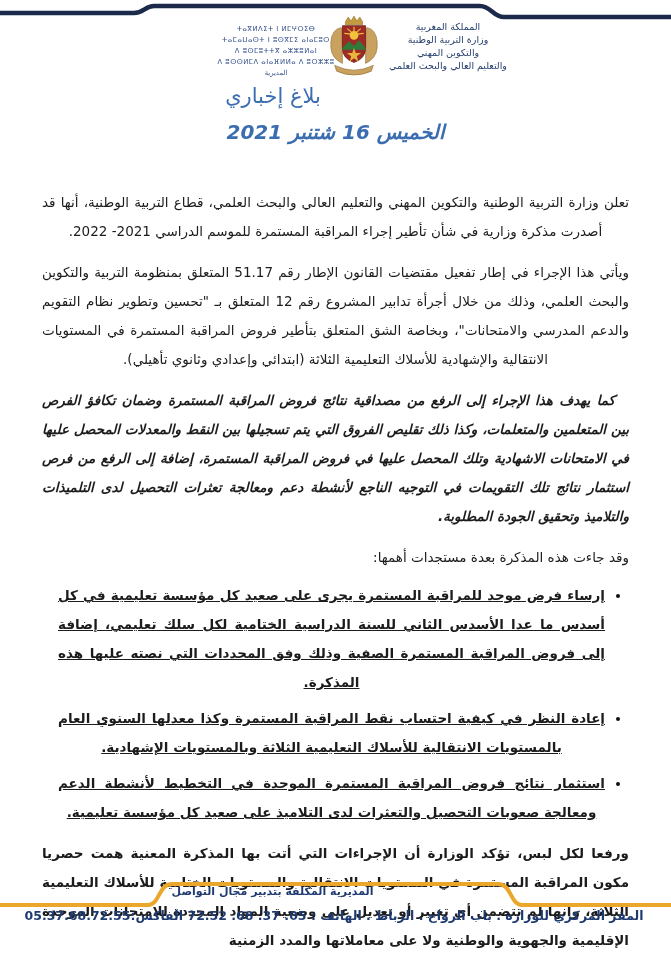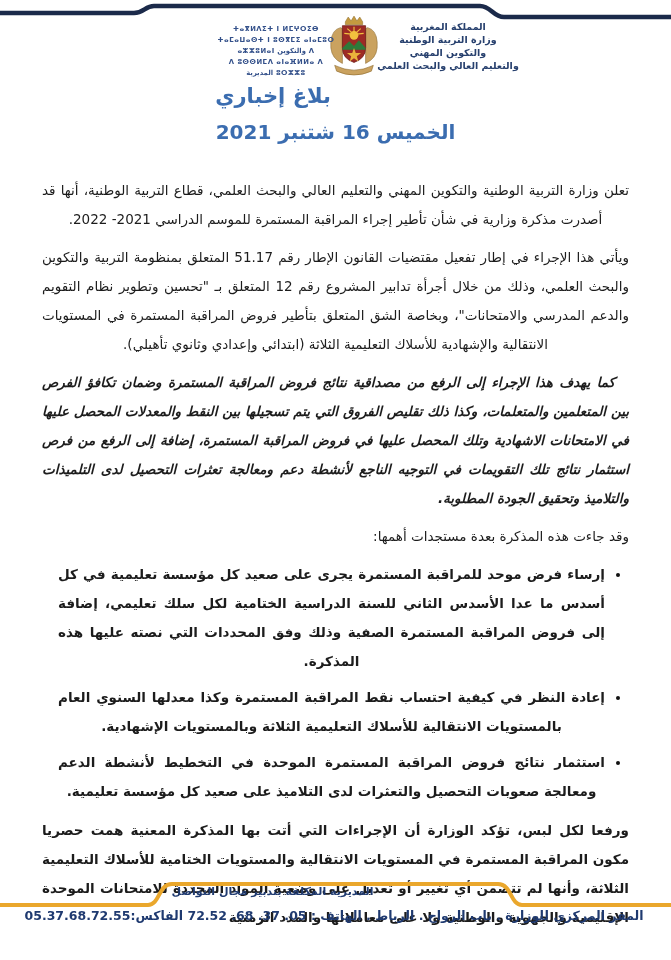--- a/index.html
+++ b/index.html
@@ -10,51 +10,51 @@
     overflow:hidden;
     font-family:"DejaVu Sans", sans-serif;
     direction:rtl;
   }
   
   .top-border{position:absolute;top:0;left:0;width:671px;height:26px;}
   
   .header{position:absolute;top:16px;left:0;width:671px;height:66px;}
   .ministry-ar{
     position:absolute;top:4px;right:148px;width:150px;
-    text-align:center;color:#27406e;font-size:9.5px;font-weight:700;
+    text-align:center;color:#27406e;font-size:9.5px;font-weight:400;
     line-height:13px;
   }
   .emblem{position:absolute;top:-2px;right:288px;width:58px;height:64px;}
   .ministry-tif{
     position:absolute;top:8px;right:330px;width:130px;
-    text-align:center;color:#33508a;font-size:6.8px;font-weight:700;
+    text-align:center;color:#33508a;font-size:6.8px;font-weight:400;
     line-height:11px;letter-spacing:0.5px;
   }
   
   .kicker{
     position:absolute;top:84px;left:0;width:546px;
-    text-align:center;color:#3b6db0;font-size:21px;font-weight:700;
+    text-align:center;color:#3b6db0;font-size:21px;font-weight:400;
   }
   .date{
     position:absolute;top:120px;left:0;width:671px;
-    text-align:center;color:#3b6db0;font-size:20px;font-weight:700;
+    text-align:center;color:#3b6db0;font-size:20px;font-weight:700;font-style:italic;
   }
   
   .body{
     position:absolute;top:176px;right:42px;width:587px;
     color:#1c1c1c;font-size:13.5px;line-height:29px;
   }
-  .body p{margin:0 0 9px 0;}
+  .body p{margin:12px 0 9px 0;}
   .p-just{text-align:justify;text-align-last:center;}
   .p-just-right{text-align:justify;text-align-last:right;}
   .p-right{}
   .bold{font-weight:700;}
   .indent{text-indent:14px;font-style:italic;}
   ul.bullets{
-    margin:4px 0 10px 16px;padding:0 24px 0 0;list-style:disc;
+    margin:4px 0 10px 16px;padding:0 24px 0 0;list-style:disc;text-decoration:underline;
   }
   ul.bullets li{
     margin:0 0 7px 0;font-weight:700;
     text-align:justify;text-align-last:center;
   }
   ul.bullets li::marker{color:#111;font-size:13px;}
   
   .footer-divider{position:absolute;top:876px;left:0;width:671px;height:34px;}
   .footer-dept{
     position:absolute;top:885px;left:0;width:545px;
@@ -104,21 +104,21 @@
       <path d="M18 34 l7 -7 5 5 5 -6 7 8 v2 h-24 z" fill="#2f7a3a"></path>
 
       <path d="M30 34 l1.8 5.2 5.5 0 -4.4 3.4 1.6 5.4 -4.5 -3.3 -4.5 3.3 1.6 -5.4 -4.4 -3.4 5.5 0 z" fill="#f2c23e" opacity="0.9"></path>
 
       <path d="M10 52 q20 10 40 0 l-2 6 q-18 8 -36 0 z" fill="#caa25f" stroke="#8a6a2f" stroke-width="0.6"></path>
     </svg>
 
     <div class="ministry-tif">
       <div>ⵜⴰⴳⵍⴷⵉⵜ ⵏ ⵍⵎⵖⵔⵉⴱ</div>
       <div>ⵜⴰⵎⴰⵡⴰⵙⵜ ⵏ ⵓⵙⴳⵎⵉ ⴰⵏⴰⵎⵓⵔ</div>
-      <div>ⴷ والتكوين ⴰⵣⵣⵓⵍⴰⵏ</div>
+      <div>ⴷ ⵓⵙⵎⵓⵜⵜⴳ ⴰⵣⵣⵓⵍⴰⵏ</div>
       <div>ⴷ ⵓⵙⵙⵍⵎⴷ ⴰⵏⴰⴼⵍⵍⴰ ⴷ ⵓⵔⵣⵣⵓ المديرية</div>
     </div>
   </div>
 
   <div class="kicker">بلاغ إخباري</div>
   <div class="date">الخميس 16 شتنبر 2021</div>
 
   <div class="body">
     <p class="p-just">تعلن وزارة التربية الوطنية والتكوين المهني والتعليم العالي والبحث العلمي، قطاع التربية الوطنية، أنها قد أصدرت مذكرة وزارية في شأن تأطير إجراء المراقبة المستمرة للموسم الدراسي 2021- 2022.</p>
     <p class="p-just">ويأتي هذا الإجراء في إطار تفعيل مقتضيات القانون الإطار رقم 51.17 المتعلق بمنظومة التربية والتكوين والبحث العلمي، وذلك من خلال أجرأة تدابير المشروع رقم 12 المتعلق بـ "تحسين وتطوير نظام التقويم والدعم المدرسي والامتحانات"، وبخاصة الشق المتعلق بتأطير فروض المراقبة المستمرة في المستويات الانتقالية والإشهادية للأسلاك التعليمية الثلاثة (ابتدائي وإعدادي وثانوي تأهيلي).</p>

